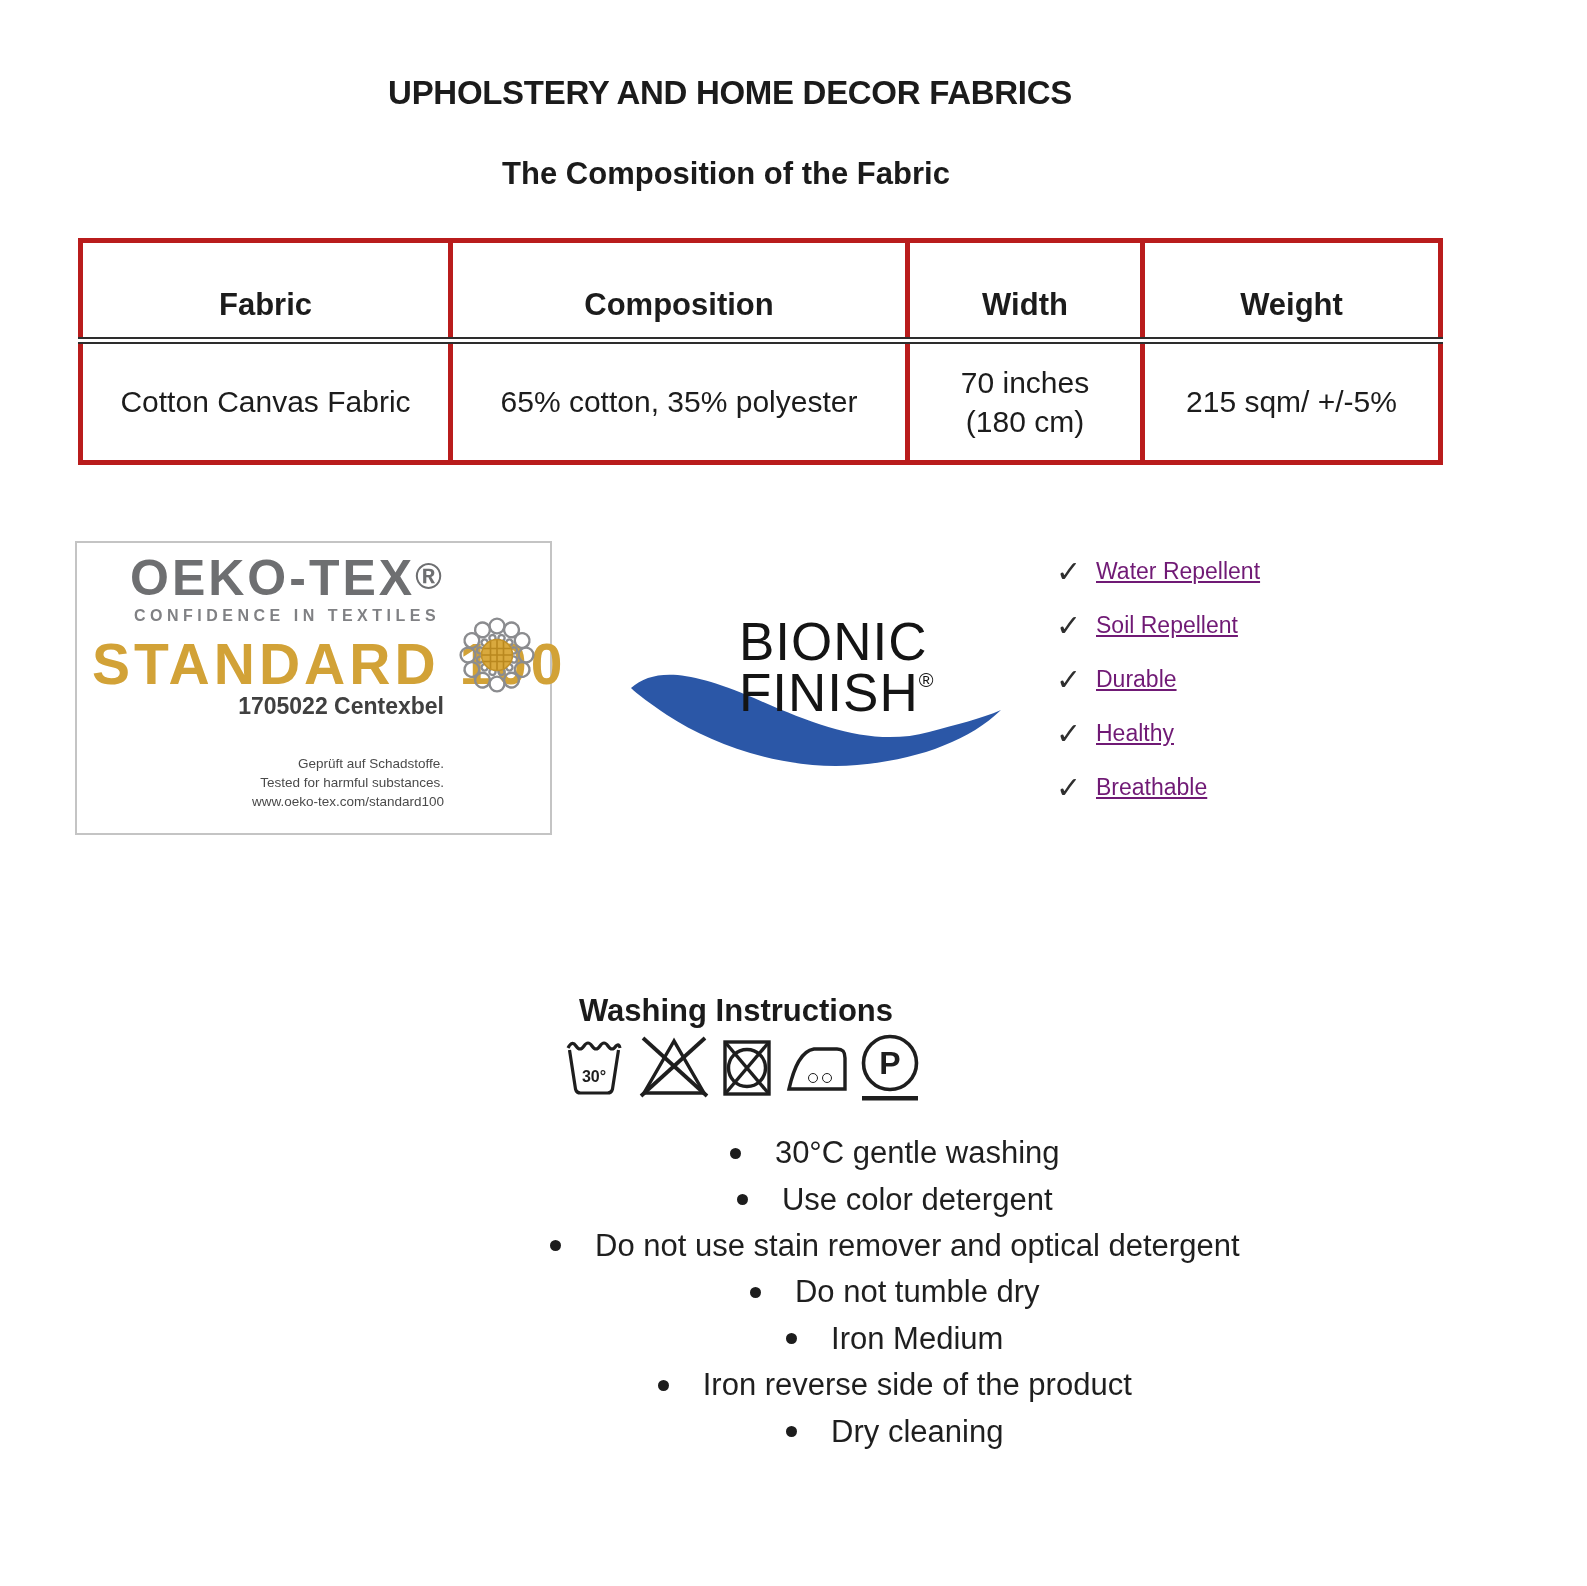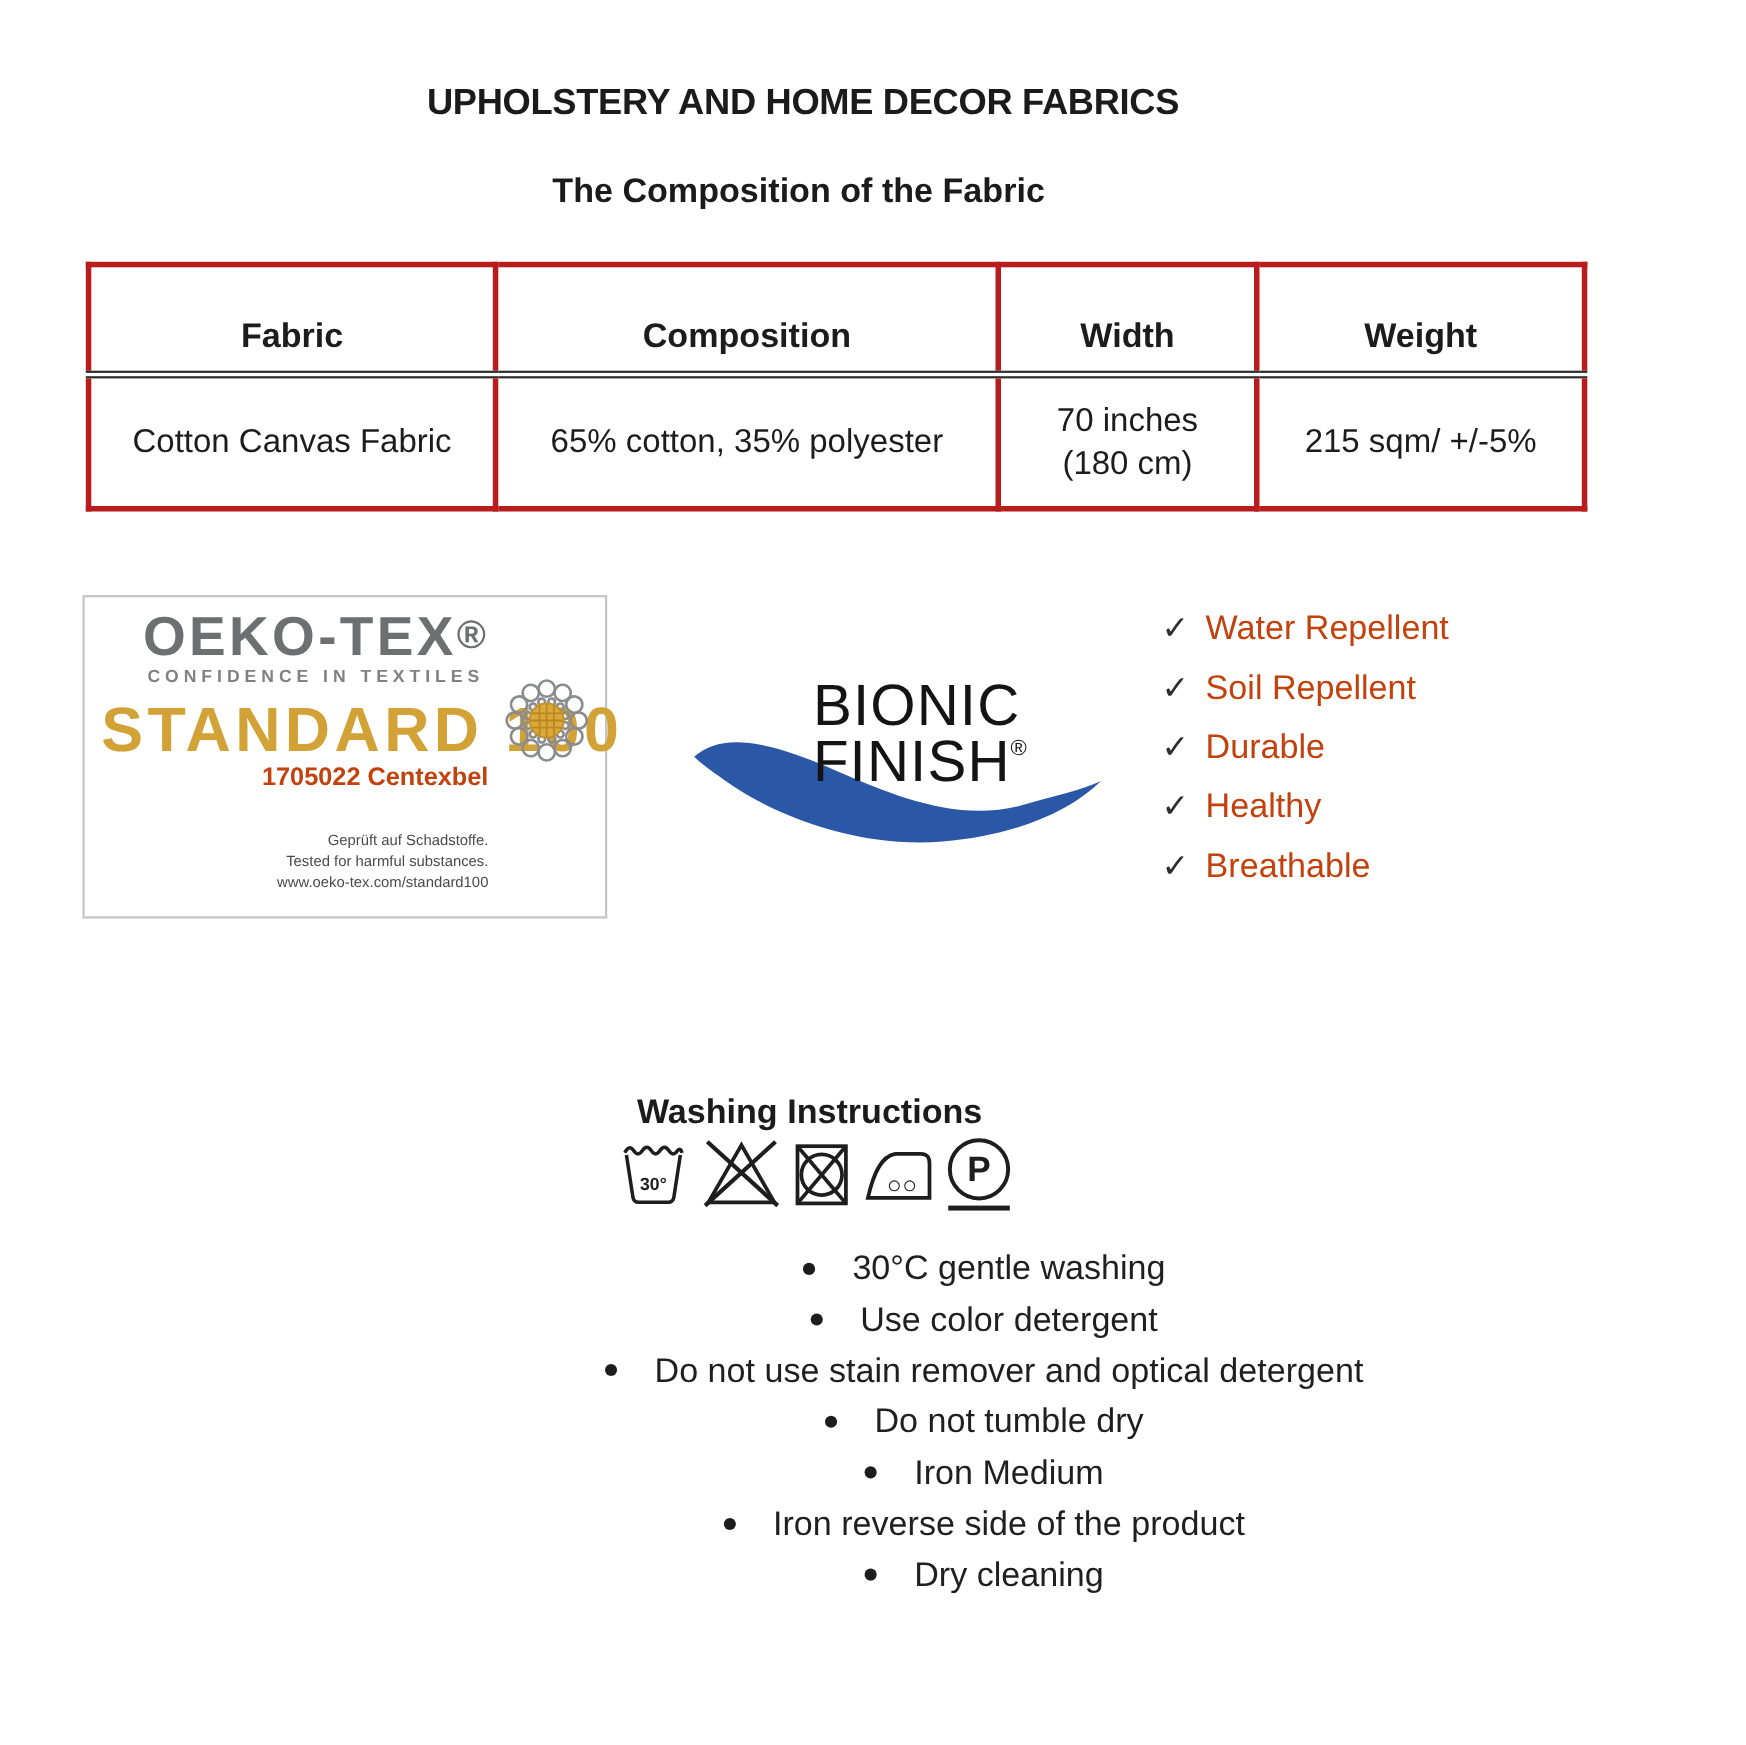--- a/index.html
+++ b/index.html
@@ -44,21 +44,21 @@
     position:absolute; left:57px; top:64px; font-size:16px; font-weight:bold;
     color:#808184; letter-spacing:4.5px; white-space:nowrap;
   }
   .oeko-standard {
     position:absolute; left:15px; top:88px; font-size:57px; font-weight:bold;
     color:#d2a237; letter-spacing:4px; white-space:nowrap;
   }
   .oeko-flower { position:absolute; left:378px; top:70px; }
   .oeko-cert {
     position:absolute; right:106px; top:150px; font-size:23px; font-weight:bold;
-    color:#c2410c; white-space:nowrap;text-align:center;
+    color:#404040; white-space:nowrap;text-align:center;
   }
   .oeko-notes {
     position:absolute; right:106px; top:211px; text-align:right;
     font-size:13.5px; line-height:19px; color:#4a4a4a; white-space:nowrap;
   }
   
   .bionic { position:absolute; left:629px; top:598px; width:390px; height:200px; }
   .bionic-wave { position:absolute; left:0; top:0; }
   .bionic-word {
     position:absolute; left:110px; font-size:53px; color:#141414;
@@ -67,21 +67,21 @@
   .b1 { top:19px; }
   .b2 { top:70px; }
   .bionic-reg { font-size:20px; position:relative; top:-24px; }
   
   .features { position:absolute; left:1050px; top:544px; list-style:none; }
   .features li { height:54px; display:flex; align-items:center; }
   .check {
     width:46px; padding-left:6px; font-size:30px; color:#2f2f2f;
     font-family:"DejaVu Sans", sans-serif;
   }
-  .feat-label { font-size:31px; color:#c2410c; }
+  .feat-label { font-size:23px; color:#701a75;text-decoration:underline; }
   
   .wash-heading {
     position:absolute; top:993px; left:736px; transform:translateX(-50%);
     font-size:31px; font-weight:bold; color:#1b1b1b; white-space:nowrap;
   }
   .care-icon { position:absolute; }
   .care-icon path, .care-icon line, .care-icon rect.o, .care-icon circle { stroke:#1e1e1e; fill:none; }
   .icon-tub   { left:566px; top:1036px; }
   .icon-bleach{ left:637px; top:1034px; }
   .icon-tumble{ left:722px; top:1038px; }

